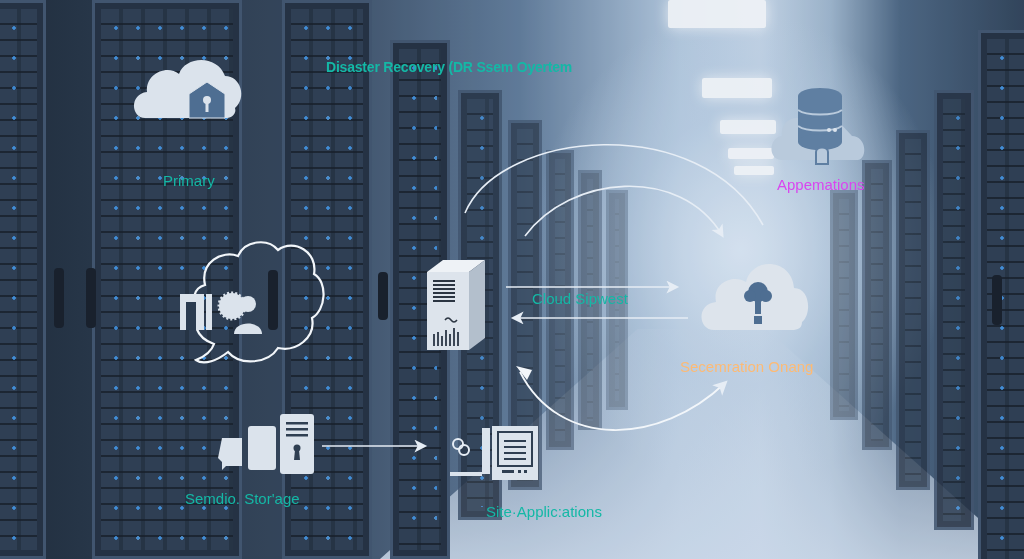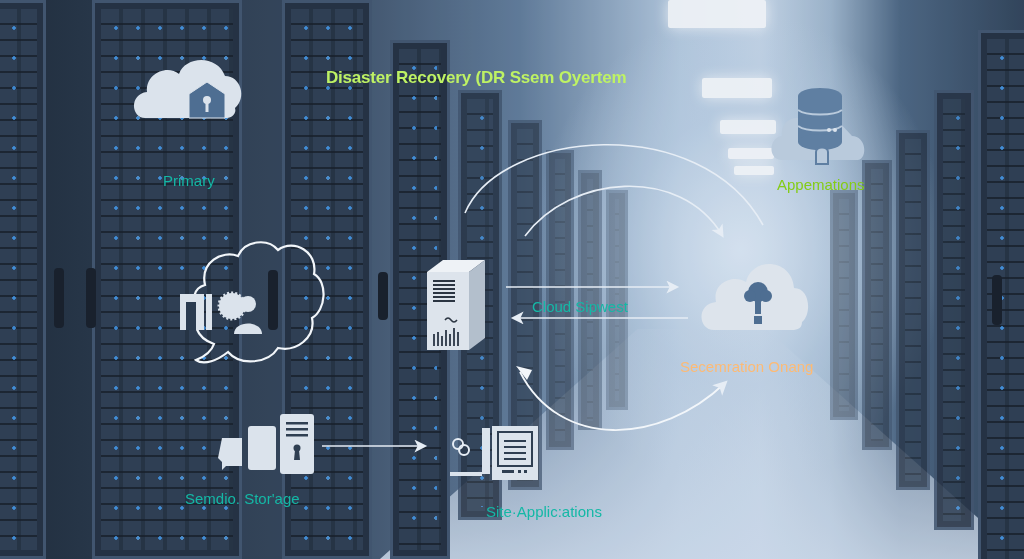--- a/index.html
+++ b/index.html
@@ -22,21 +22,21 @@
       repeating-linear-gradient(90deg, #253447 0 18px, #1b2736 18px 22px);
   }
   .rack .leds { position:absolute; inset:10px;
     background:
       radial-gradient(circle, #3fa2ff 1.5px, transparent 2px) 0 0/22px 30px,
       radial-gradient(circle, #f39a3b 1.5px, transparent 2px) 11px 15px/44px 60px;
     opacity:0.8; }
   .handle { position:absolute; width:10px; height:60px; background:#0c121b; border-radius:4px; }
   .overlay-tint { position:absolute; inset:0; background:rgba(120,150,185,0.12); pointer-events:none; }
 
-  .title { position:absolute; left:326px; top:68px; font-size:17px; font-weight:bold; color:#bef264;
+  .title { position:absolute; left:326px; top:59px; font-size:14px; font-weight:bold; color:#14b8a6;
     letter-spacing:-0.2px; }
   .label { position:absolute; font-size:15px; white-space:nowrap; }
   .label.light { color:#14b8a6; }
   .label.dark { color:#fdba74; }
   svg { position:absolute; overflow:visible; }
   .node { position:absolute; }
 </style>
 </head>
 <body>
 
@@ -158,21 +158,21 @@
     <path d="M10,74 C-4,74 -4,52 10,50 C8,36 22,28 32,34 C36,24 46,20 54,22 L80,50 C94,50 96,72 86,74 Z" fill="#b9cadc"></path>
     <ellipse cx="48" cy="10" rx="22" ry="8" fill="#5f7fa2"></ellipse>
     <rect x="26" y="10" width="44" height="46" fill="#5f7fa2"></rect>
     <ellipse cx="48" cy="56" rx="22" ry="8" fill="#5f7fa2"></ellipse>
     <path d="M26,24 C34,30 62,30 70,24 M26,40 C34,46 62,46 70,40" stroke="#b9cadc" stroke-width="2" fill="none"></path>
     <circle cx="57" cy="44" r="2" fill="#dbe3ec"></circle>
       <circle cx="63" cy="44" r="2" fill="#dbe3ec"></circle>
     <path d="M44,78 L44,66 C44,60 56,60 56,66 L56,78 Z" fill="#b9cadc" stroke="#5f7fa2" stroke-width="2"></path>
   </svg>
 </div>
-<div class="label dark" style="left:777px;top:176px;color:#84cc16;">Appemations</div>
+<div class="label dark" style="left:777px;top:176px;color:#d946ef;">Appemations</div>
 
 <div class="node" style="left:178px;top:288px;width:92px;height:48px;">
   <svg width="92" height="48" style="left:0;top:0;">
     <rect x="2" y="6" width="24" height="36" fill="#dbe3ec"></rect>
     <rect x="8" y="14" width="10" height="28" fill="#2a3b50"></rect>
     <rect x="28" y="6" width="6" height="36" fill="#dbe3ec"></rect>
     <circle cx="54" cy="18" r="13" fill="#dbe3ec" stroke="#dbe3ec" stroke-width="3" stroke-dasharray="2 2"></circle>
     <circle cx="70" cy="16" r="8" fill="#dbe3ec"></circle>
     <path d="M56,46 C56,32 84,32 84,46 Z" fill="#dbe3ec"></path>
   </svg>
@@ -196,21 +196,21 @@
       <rect x="10" y="76" width="2" height="12"></rect>
         <rect x="14" y="74" width="2" height="14"></rect>
       <rect x="18" y="78" width="2" height="10"></rect>
         <rect x="22" y="72" width="2" height="16"></rect>
       <rect x="26" y="76" width="2" height="12"></rect>
         <rect x="30" y="70" width="2" height="18"></rect>
       <rect x="34" y="74" width="2" height="14"></rect>
     </g>
   </svg>
 </div>
-<div class="label light" style="left:532px;top:298px;">Cloud Sipwest</div>
+<div class="label light" style="left:532px;top:290px;">Cloud Sipwest</div>
 
 <div class="node" style="left:698px;top:252px;width:112px;height:80px;">
   <svg width="112" height="80" style="left:0;top:0;">
     <path d="M16,78 C0,78 -2,52 18,50 C14,30 36,22 48,30 C54,4 94,6 96,36 C112,36 114,62 104,70 C104,76 100,78 94,78 Z" fill="#dde4ec"></path>
     <circle cx="60" cy="40" r="10" fill="#4e6e92"></circle>
     <circle cx="52" cy="44" r="6" fill="#4e6e92"></circle>
       <circle cx="68" cy="44" r="6" fill="#4e6e92"></circle>
     <rect x="57" y="46" width="6" height="16" fill="#4e6e92"></rect>
     <rect x="56" y="64" width="8" height="8" fill="#4e6e92"></rect>
   </svg>

